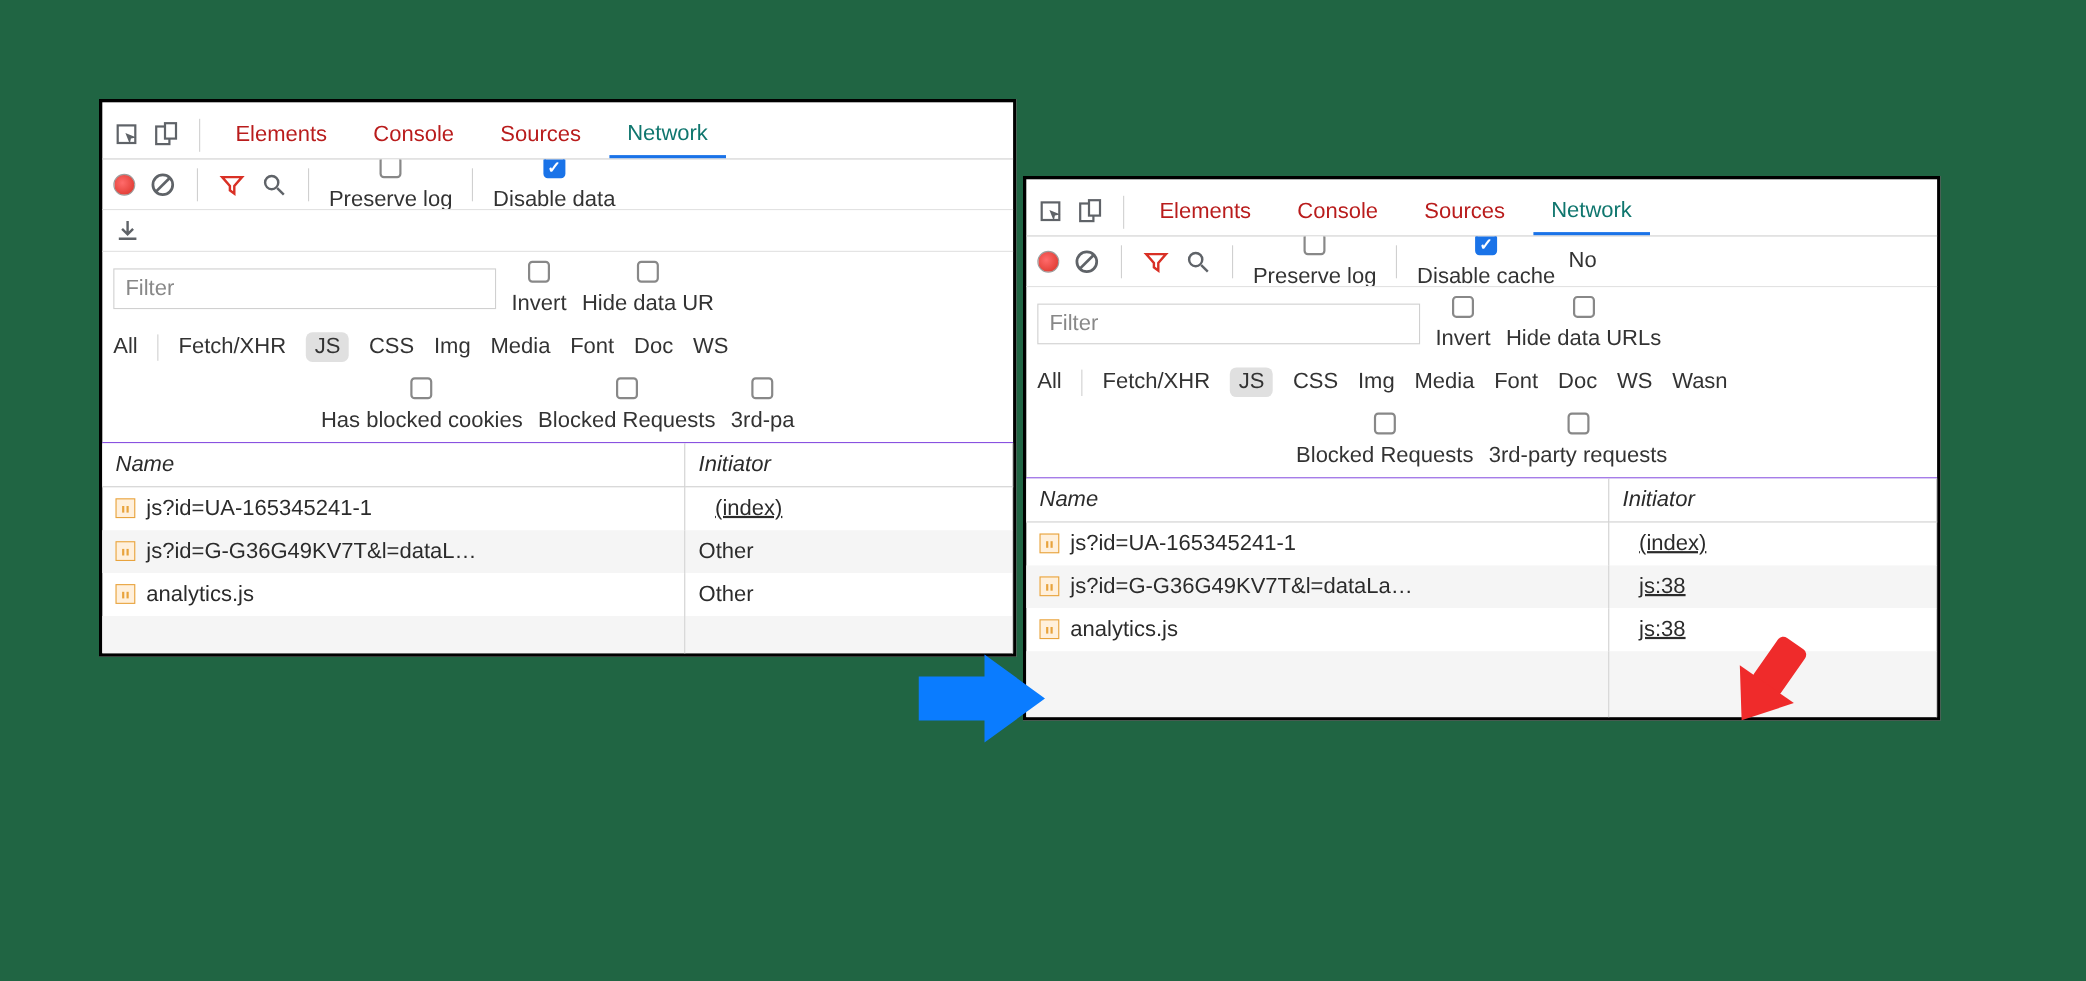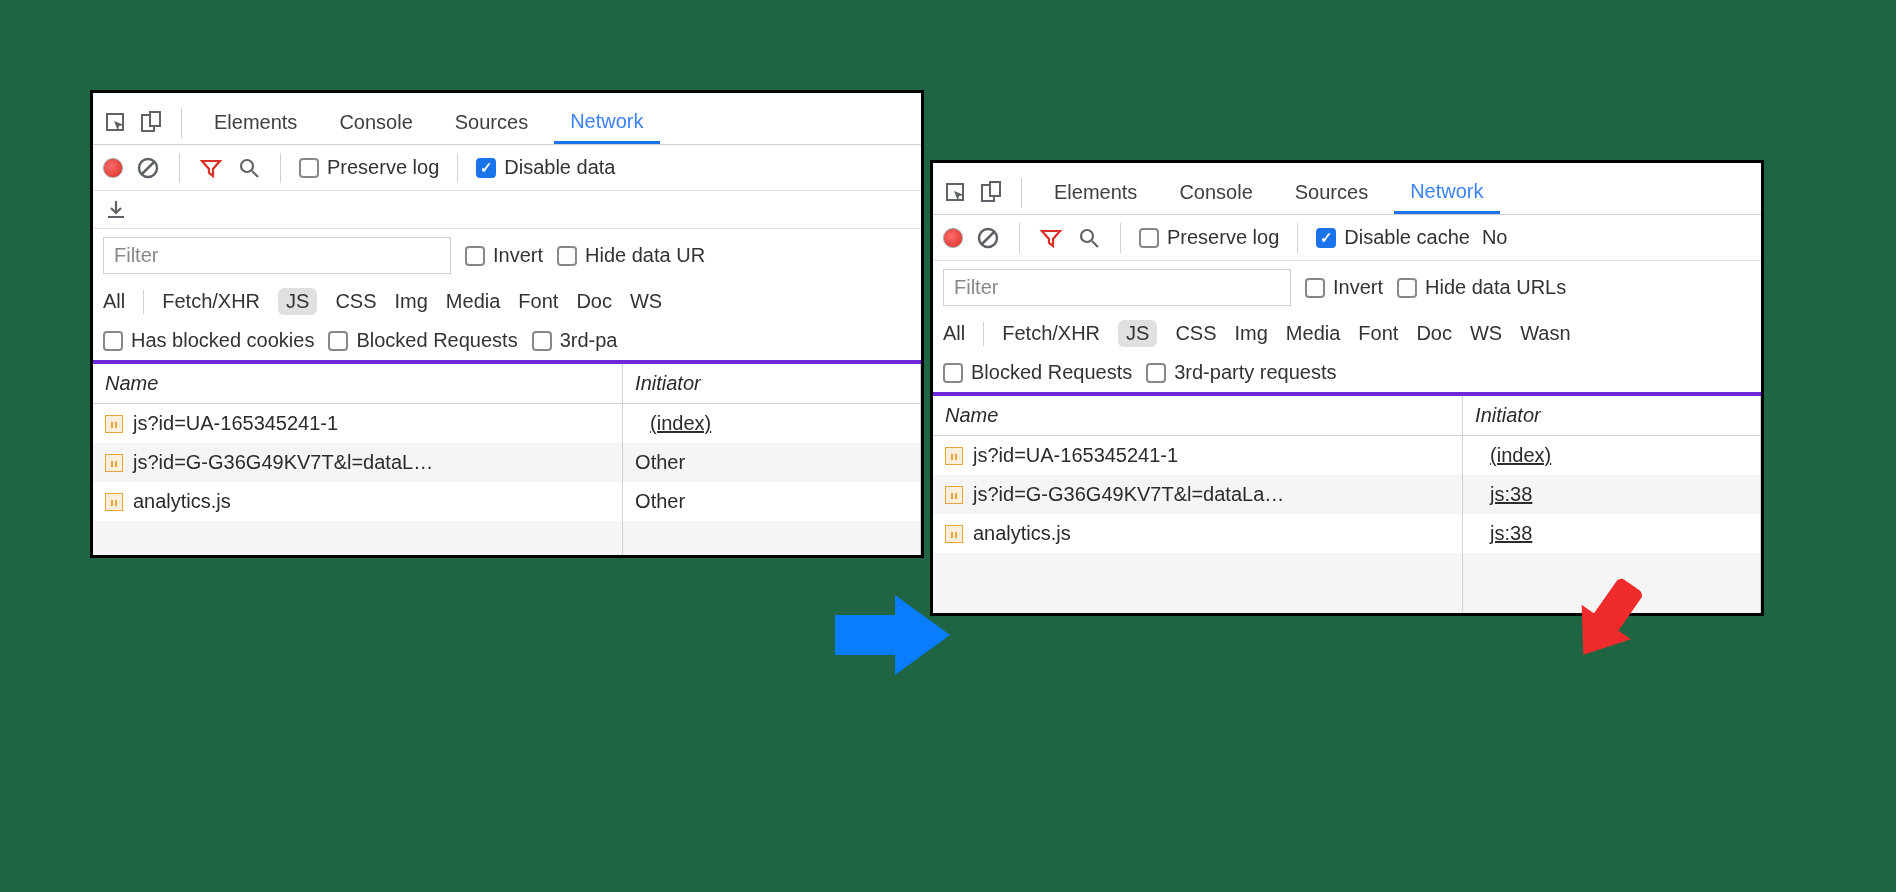--- a/index.html
+++ b/index.html
@@ -25,22 +25,22 @@
     display: flex;
     align-items: center;
     padding: 8px 10px 0 10px;
     border-bottom: 1px solid #d0d0d0;
     gap: 10px;
     height: 52px;
     overflow: hidden;
   }
   .vsep { width: 1px; background: #d0d0d0; height: 30px; margin: 0 6px; }
   .iconbtn { width: 26px; height: 26px; display: inline-flex; align-items: center; justify-content: center; color: #5f6368; }
-  .tab { color: #404040; font-size: 20px; padding: 8px 16px; white-space: nowrap; }
-  .tab.active { color: #3b82f6; border-bottom: 3px solid #1a73e8; margin-bottom: -1px; }
+  .tab { color: #b91c1c; font-size: 20px; padding: 8px 16px; white-space: nowrap; }
+  .tab.active { color: #0f766e; border-bottom: 3px solid #1a73e8; margin-bottom: -1px; }
   .toolbar {
     display: flex;
     align-items: center;
     padding: 8px 10px;
     gap: 12px;
     border-bottom: 1px solid #e2e2e2;
     height: 46px;
     overflow: hidden;
     white-space: nowrap;
   }
@@ -65,22 +65,22 @@
     font-size: 20px;
     color: #888;
     background: #fff;
   }
   .filtertypes {
     display: flex; align-items: center; padding: 6px 10px; gap: 18px;
     font-size: 20px; color: #333; overflow:hidden; white-space:nowrap;
   }
   .filtertypes .sep { width:1px; background:#d0d0d0; height:24px; }
   .filtertypes .ft.selected { background: #e0e0e0; border-radius: 6px; padding: 2px 8px; }
-  .checkrow { display:flex; align-items:center; padding:8px 10px; gap:14px; overflow:hidden; white-space:nowrap; border-bottom: 4px solid #6d28d9;}
-  .checkpair { display:inline-flex; align-items:center; gap:8px; }
+  .checkrow { display:flex; align-items:center; padding:8px 10px; gap:14px; overflow:hidden; white-space:nowrap; border-bottom: 1px solid #6d28d9; justify-content: center;}
+  .checkpair { display:inline-flex; align-items:center; gap:8px;flex-direction:column; }
   table.net { width: 100%; border-collapse: collapse; table-layout: fixed; }
   table.net th { text-align:left; font-weight:400; color:#2b2b2b; padding:8px 12px; border-bottom:1px solid #d0d0d0; border-right:1px solid #d0d0d0; font-size:20px; background:#fff;font-style:italic;}
   table.net td { padding:8px 12px; border-right:1px solid #d0d0d0; font-size:20px; white-space:nowrap; overflow:hidden; text-overflow:ellipsis;}
   table.net tr:nth-child(even) td { background:#f5f5f5; }
   .jsicon { display:inline-block; width:18px; height:18px; border:1.5px solid #e8a33d; background:#fff0dc; margin-right:10px; vertical-align:-3px; position:relative;}
   .jsicon::before,.jsicon::after{content:"";position:absolute;background:#e8a33d;width:2px;height:6px;top:6px;}
   .jsicon::before{left:5px;} .jsicon::after{right:5px;}
   .under { text-decoration: underline; margin-left: 15px; }
   .bluearrow {
     position: absolute;

